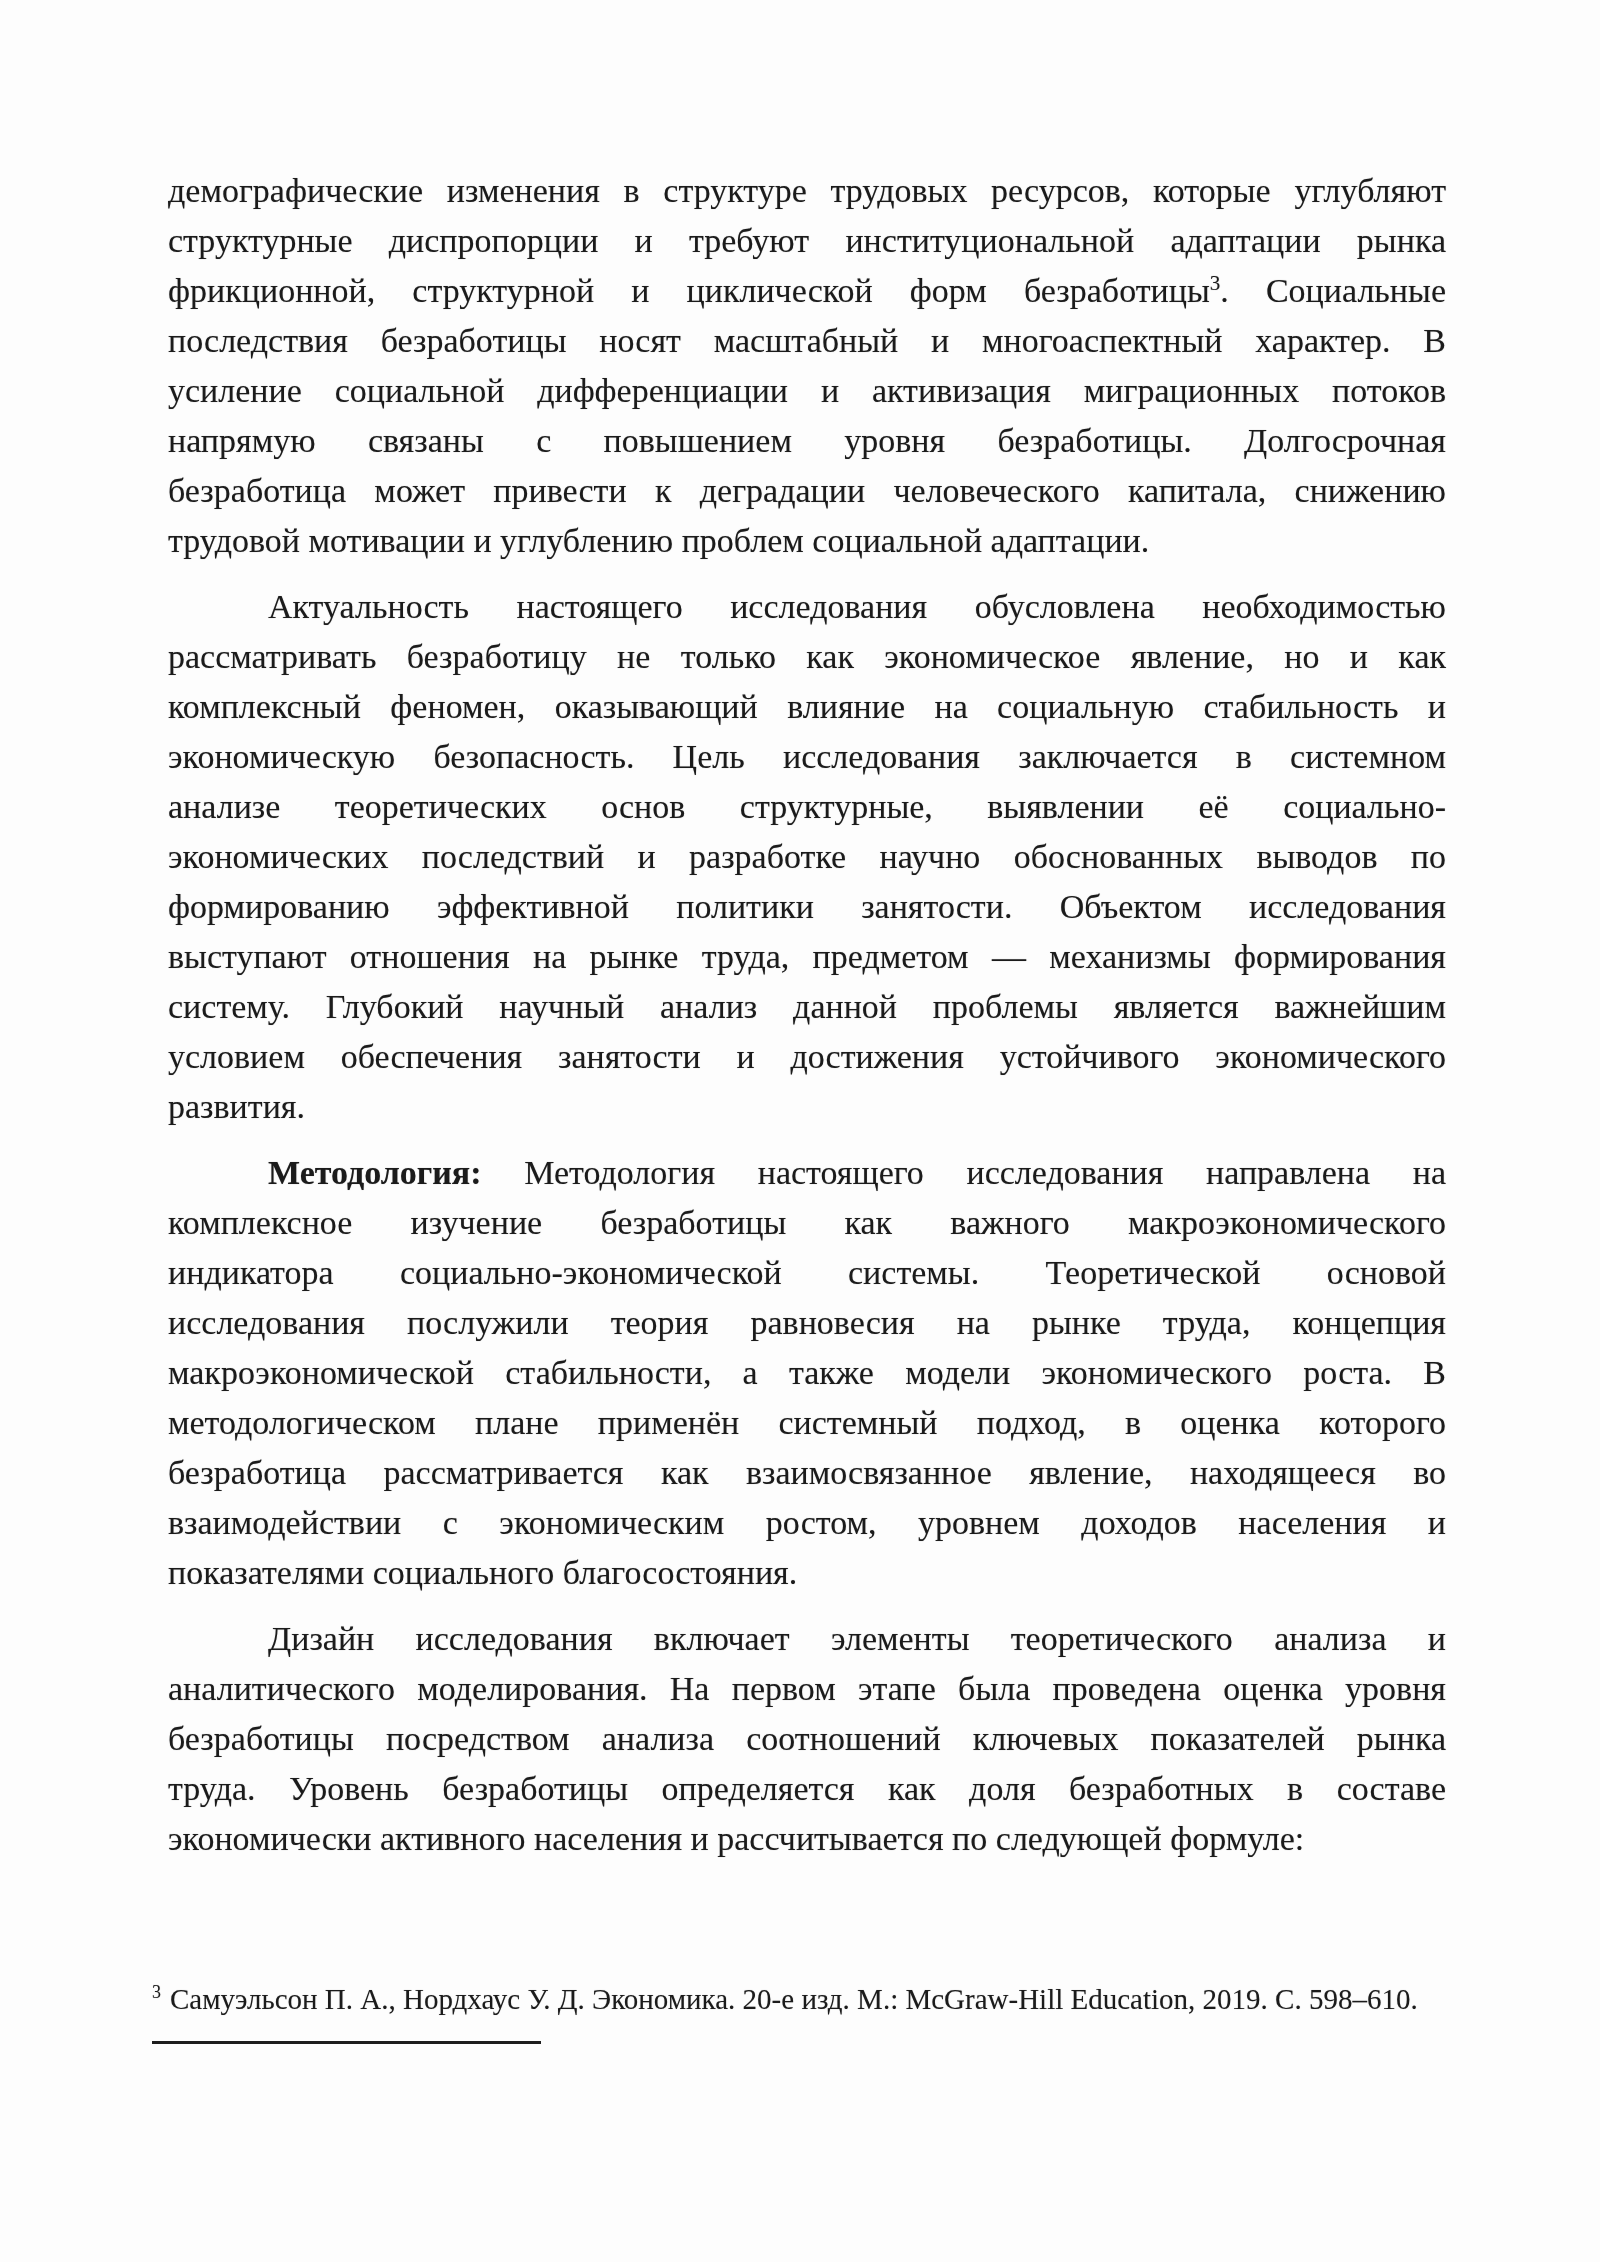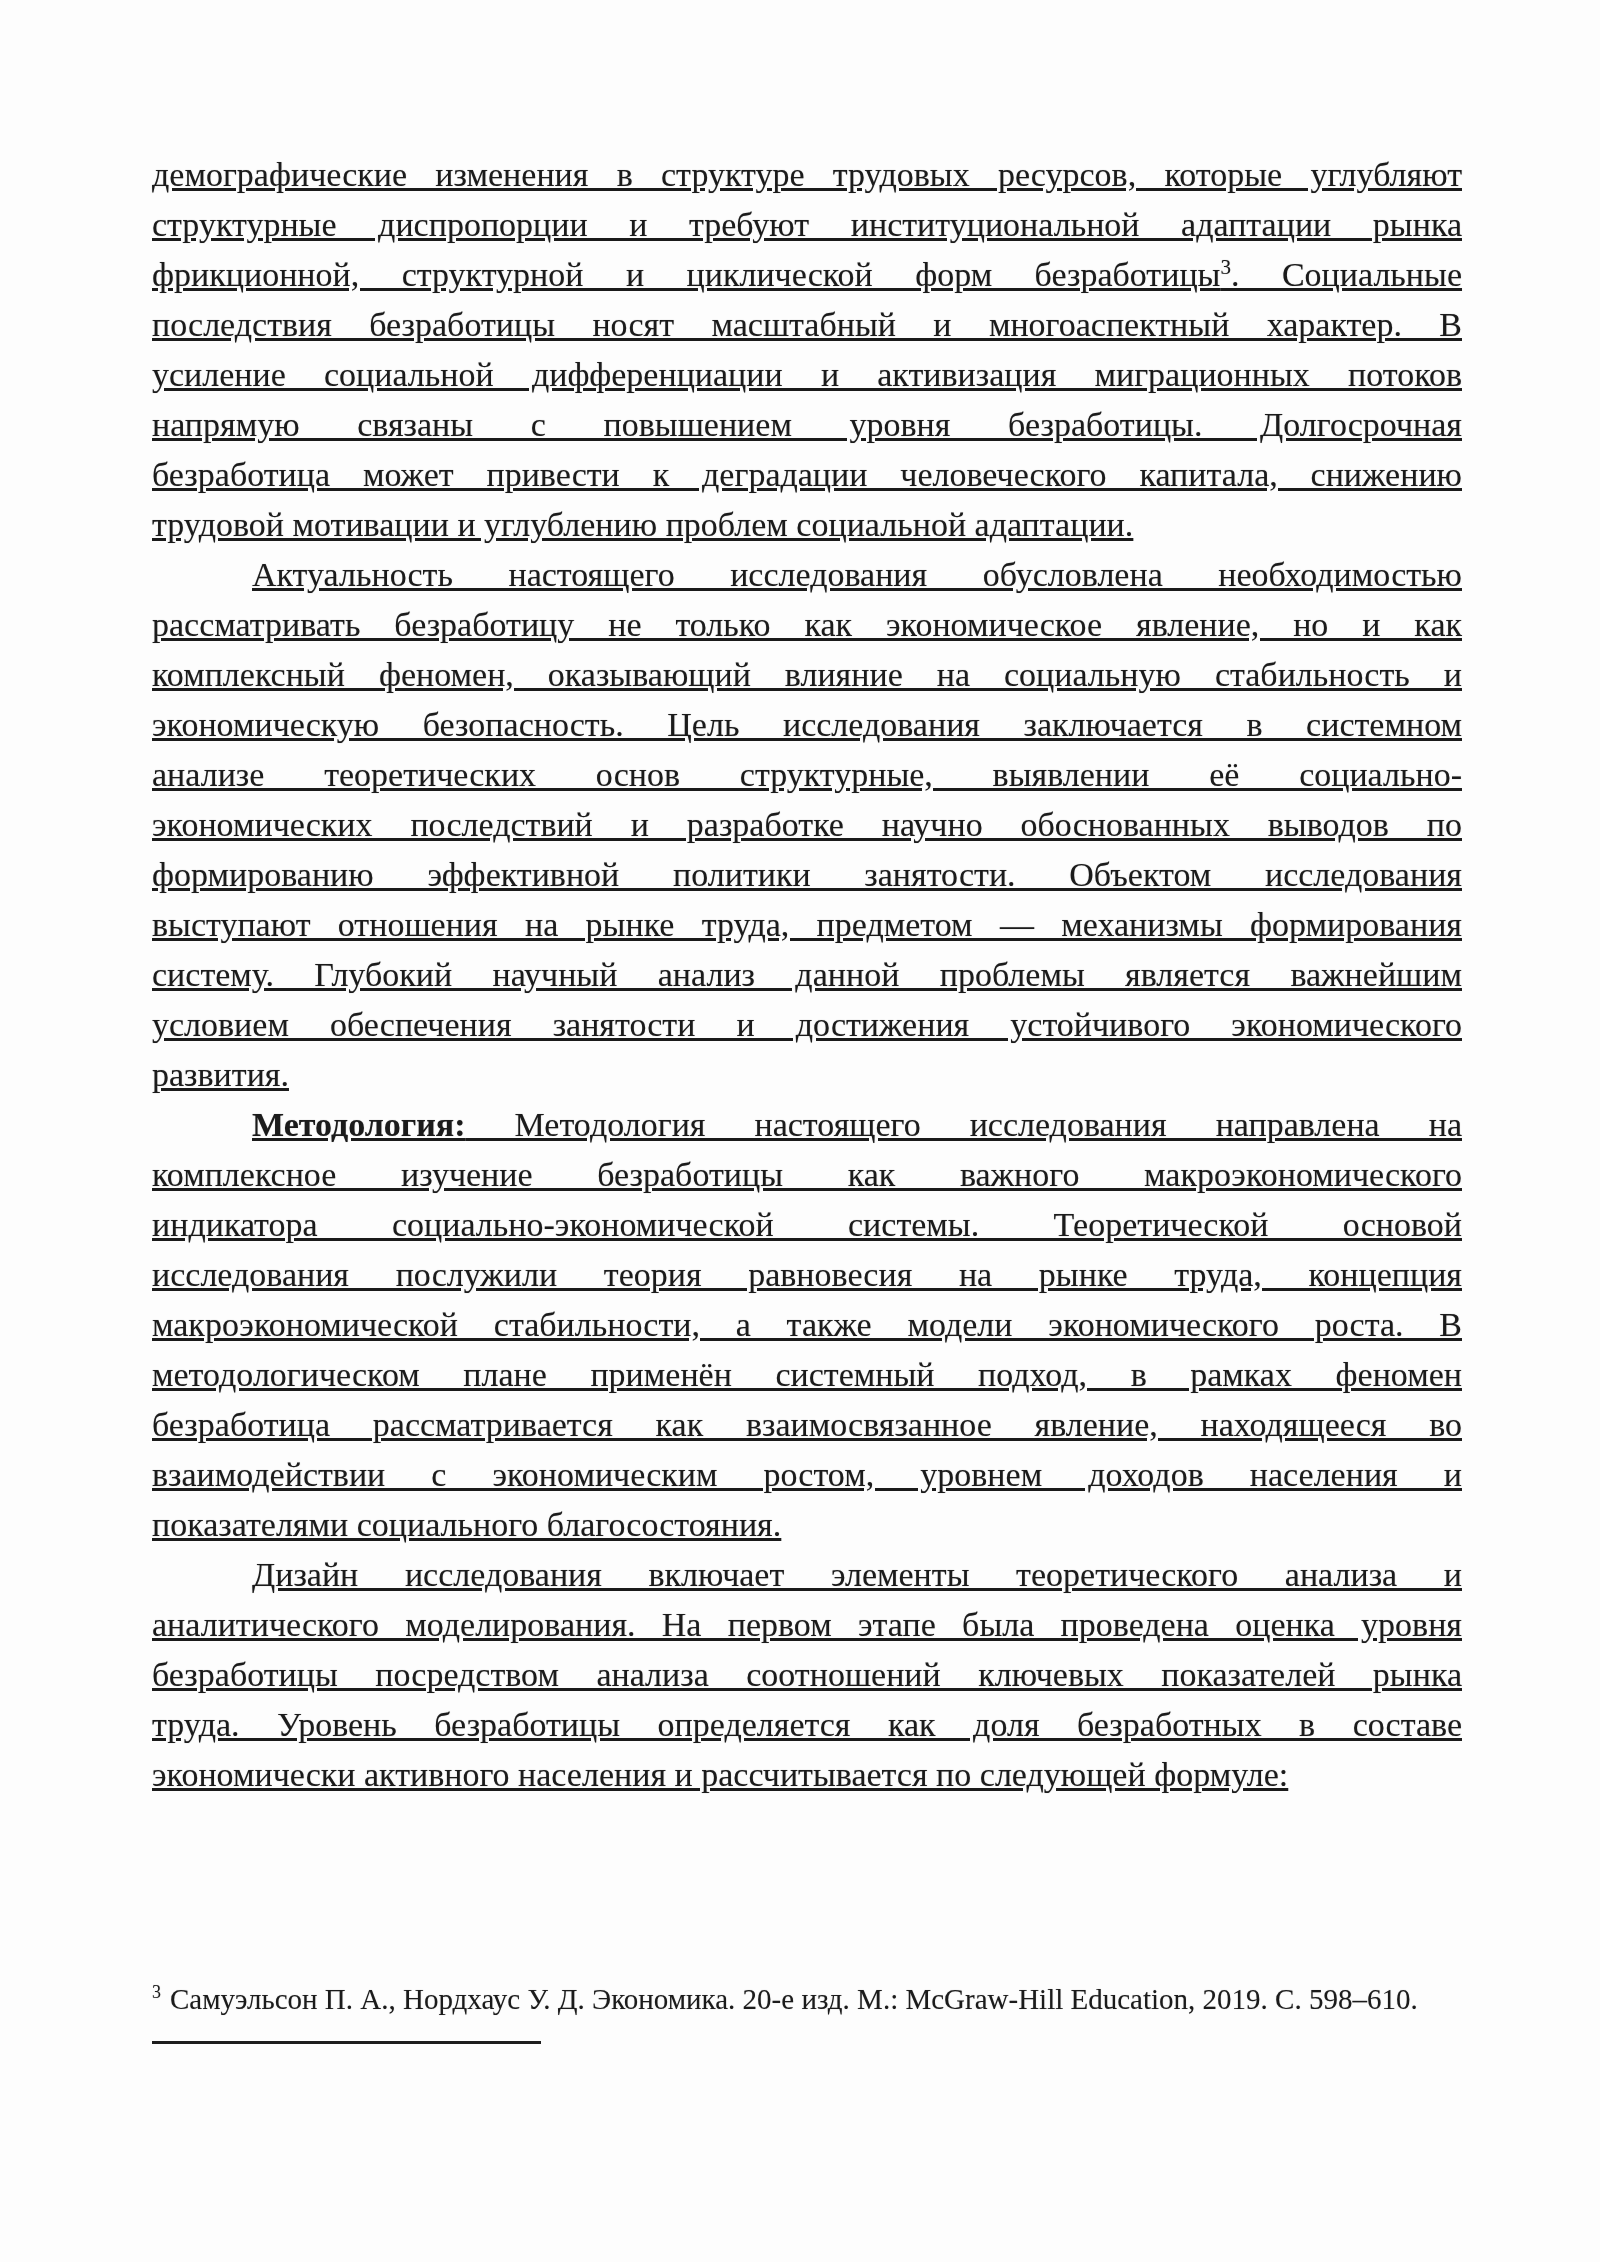--- a/index.html
+++ b/index.html
@@ -19,21 +19,21 @@
   }
   .body-text {
     position: absolute;
     left: 152px;
     top: 150px;
     width: 1310px;
     font-size: 34px;
     line-height: 50px;
     text-shadow: 0 0 1px rgba(25,25,25,0.35);
   }
-  .paragraph { margin: 0; padding: 0; text-decoration: underline; }
+  .paragraph { margin: 16px; padding: 0; }
   .line {
     text-align: justify;
     text-align-last: justify;
     text-justify: inter-word;
     white-space: normal;
   }
   .line.para-end { text-align-last: left; }
   .line.indent { text-indent: 100px; }
   .b { font-weight: bold; }
   .sup {
@@ -87,21 +87,21 @@
         <div class="line">систему. Глубокий научный анализ данной проблемы является важнейшим</div>
         <div class="line">условием обеспечения занятости и достижения устойчивого экономического</div>
         <div class="line para-end">развития.</div>
       </div>
       <div class="paragraph">
         <div class="line indent"><span class="b ">Методология:</span><span class=""> Методология настоящего исследования направлена на</span></div>
         <div class="line">комплексное изучение безработицы как важного макроэкономического</div>
         <div class="line">индикатора социально-экономической системы. Теоретической основой</div>
         <div class="line">исследования послужили теория равновесия на рынке труда, концепция</div>
         <div class="line">макроэкономической стабильности, а также модели экономического роста. В</div>
-        <div class="line">методологическом плане применён системный подход, в рамках феномен</div>
+        <div class="line">методологическом плане применён системный подход, в оценка которого</div>
         <div class="line">безработица рассматривается как взаимосвязанное явление, находящееся во</div>
         <div class="line">взаимодействии с экономическим ростом, уровнем доходов населения и</div>
         <div class="line para-end">показателями социального благосостояния.</div>
       </div>
       <div class="paragraph">
         <div class="line indent">Дизайн исследования включает элементы теоретического анализа и</div>
         <div class="line">аналитического моделирования. На первом этапе была проведена оценка уровня</div>
         <div class="line">безработицы посредством анализа соотношений ключевых показателей рынка</div>
         <div class="line">труда. Уровень безработицы определяется как доля безработных в составе</div>
         <div class="line para-end">экономически активного населения и рассчитывается по следующей формуле:</div>

